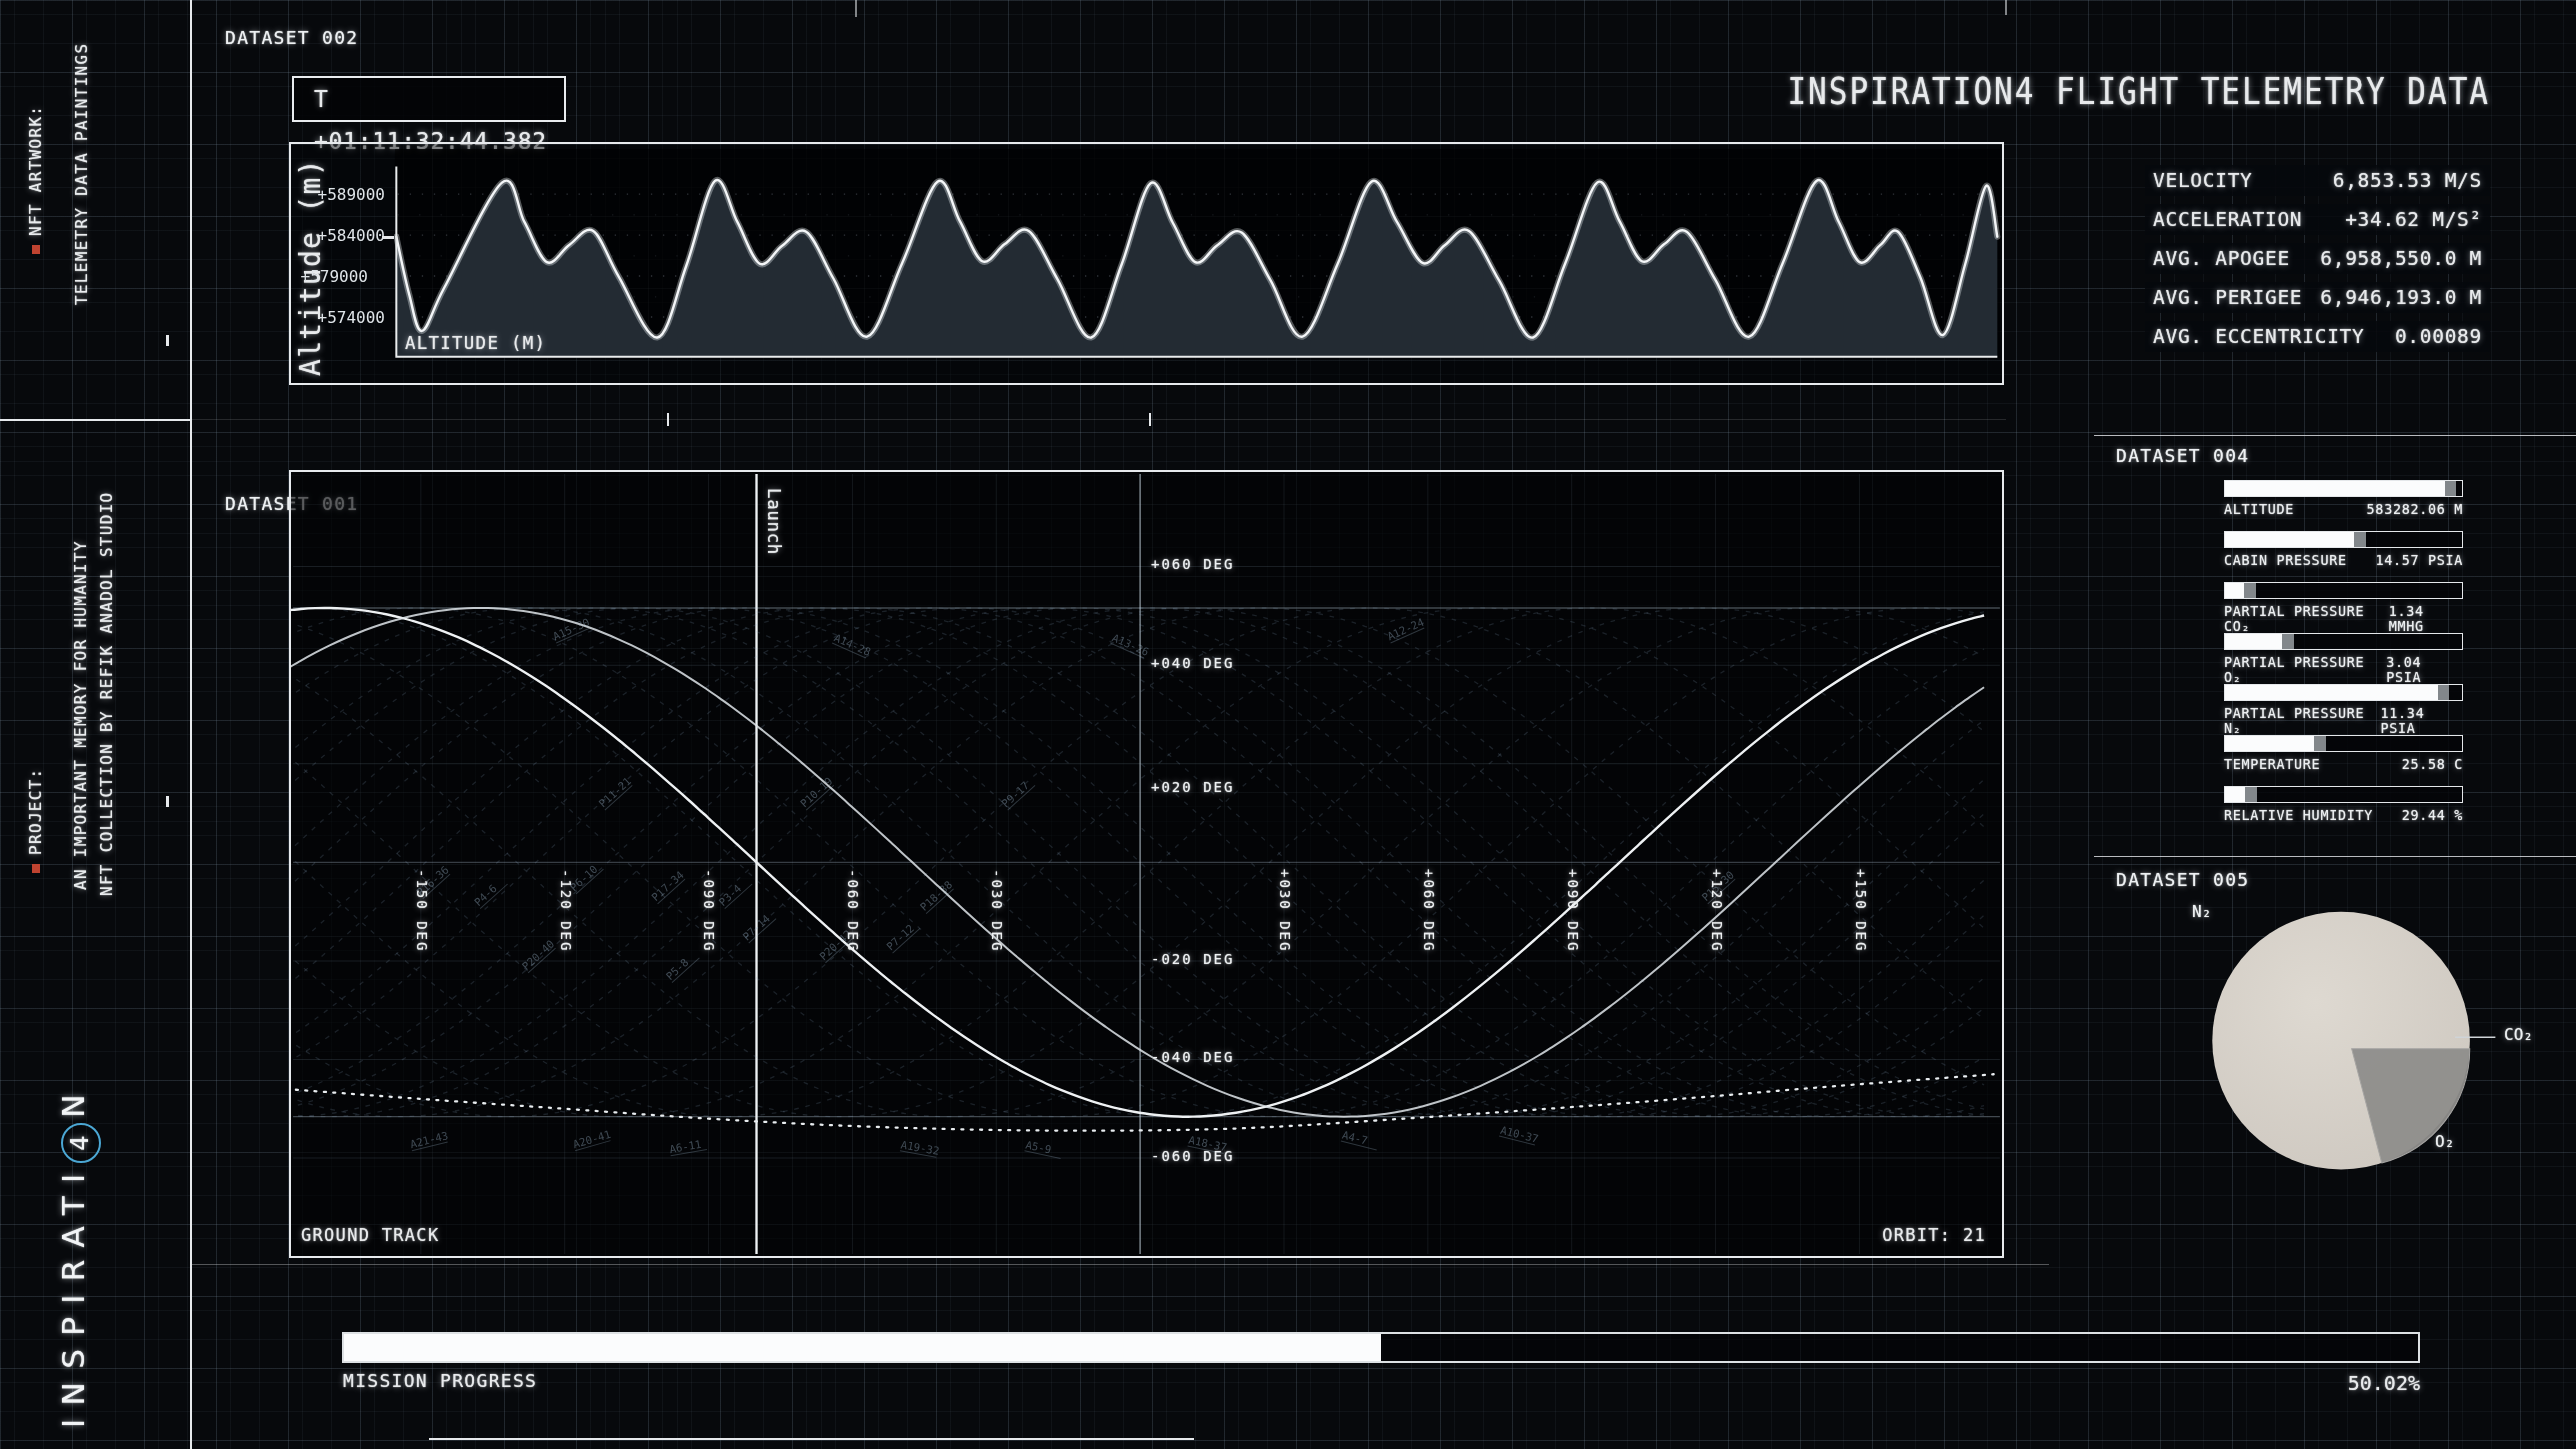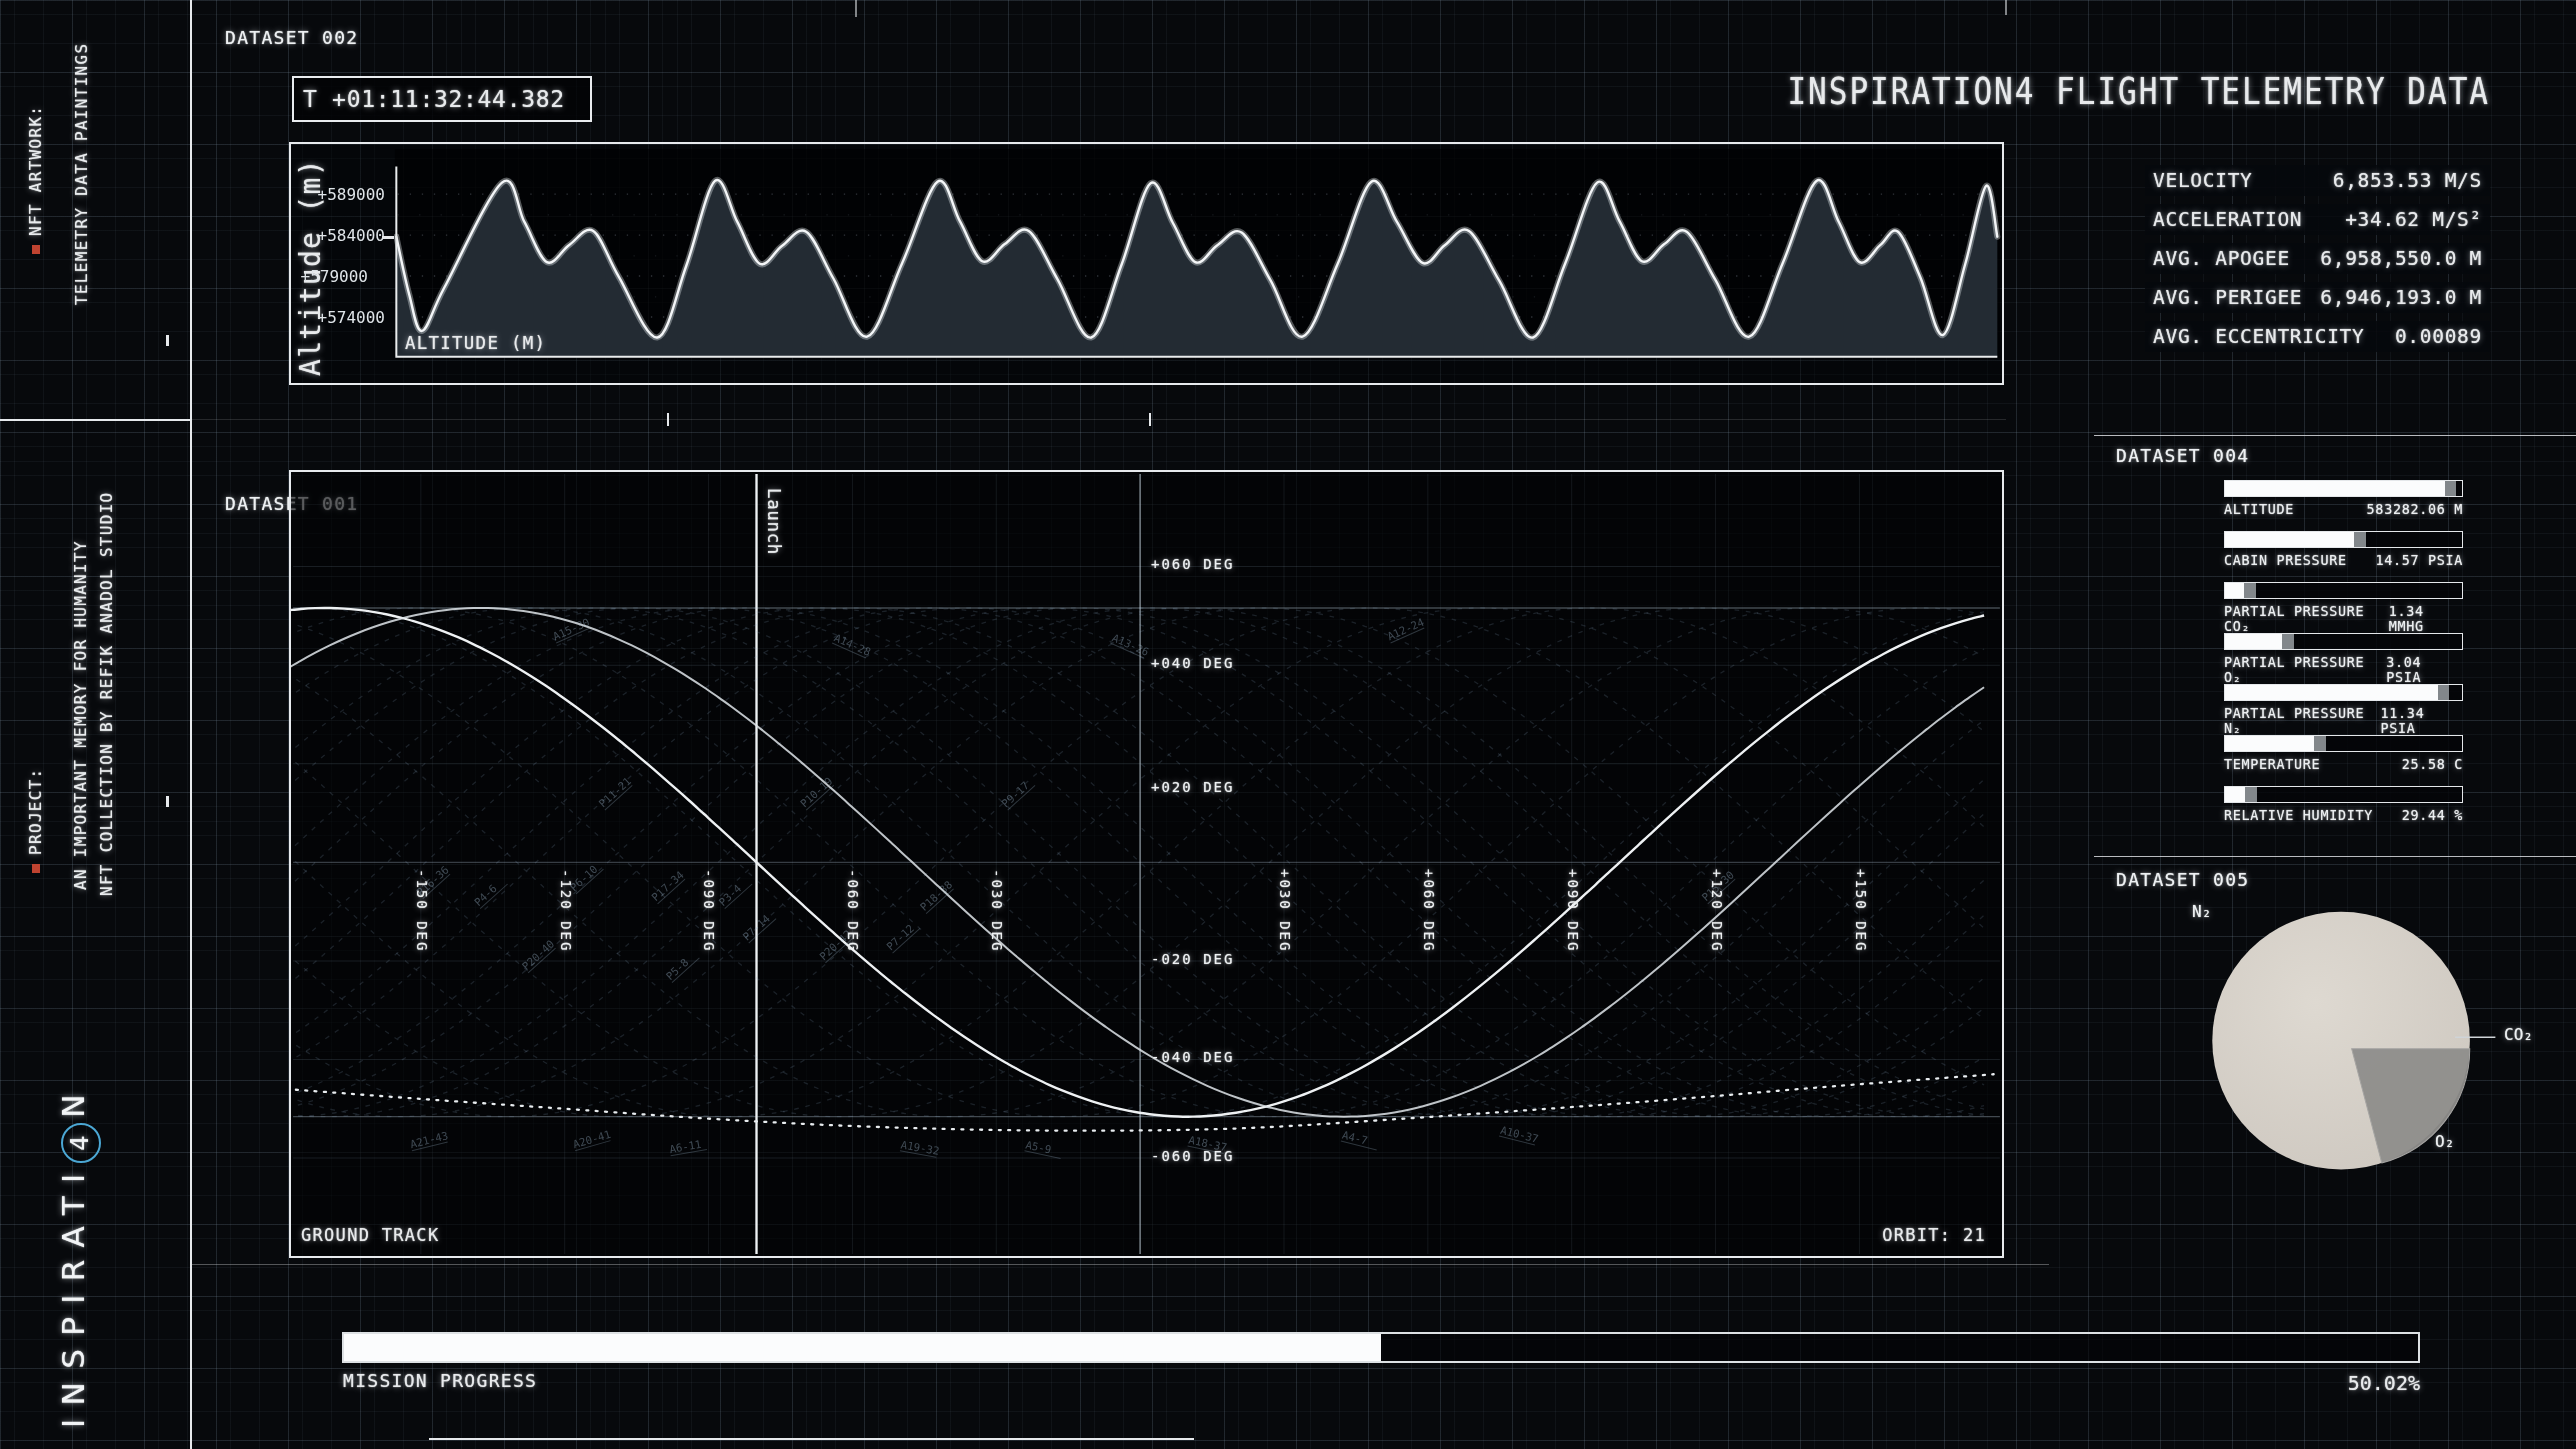--- a/index.html
+++ b/index.html
@@ -16,22 +16,22 @@
       repeating-linear-gradient(to bottom, rgba(140,162,182,.14) 0 1.3px, transparent 1.3px 72px);
   }
   .glow{text-shadow:0 0 6px rgba(235,242,248,.55),0 0 1.3px rgba(255,255,255,.85);}
   .abs{position:absolute;}
   .vtext{position:absolute;white-space:nowrap;transform-origin:0 0;transform:rotate(-90deg);}
   .vtext90{position:absolute;white-space:nowrap;transform-origin:0 0;transform:rotate(90deg);}
   .hline{position:absolute;background:#e6e9ec;}
   .vline{position:absolute;background:#e6e9ec;}
   .panel{position:absolute;border:2px solid #e7eaed;background:rgba(2,4,7,.45);box-sizing:border-box;}
   .ds-header{position:absolute;font-size:18px;letter-spacing:1.3px;color:#eef1f3;}
-  .timerbox{position:absolute;left:292px;top:76px;width:300px;height:46px;border:2px solid #e9ecef;
-    background:rgba(2,3,6,.85);box-sizing:border-box;font-size:23px;line-height:42px;padding-left:9px;letter-spacing:0.7px;}
+  .timerbox{position:absolute;left:292px;top:76px;width:274px;height:46px;border:2px solid #e9ecef;
+    background:rgba(2,3,6,.85);box-sizing:border-box;font-size:23px;line-height:42px;padding-left:20px;letter-spacing:0.7px;}
   .main-title{position:absolute;right:86px;top:70px;font-size:31px;letter-spacing:2px;transform:scaleY(1.18);transform-origin:top right;}
   
   .stats{position:absolute;left:2145px;top:165px;width:345px;display:flex;flex-direction:column;gap:8px;}
   .stat-row{height:31px;display:flex;justify-content:space-between;align-items:center;
     background:rgba(6,8,12,.88);padding:0 8px;font-size:19.5px;letter-spacing:0.7px;}
   
   .ytick{position:absolute;width:97px;text-align:right;font-size:16px;color:#dfe4e8;}
   .series-label{position:absolute;font-size:17.4px;letter-spacing:1.3px;}
   
   .gauges{position:absolute;left:2224px;top:480px;width:239px;}

